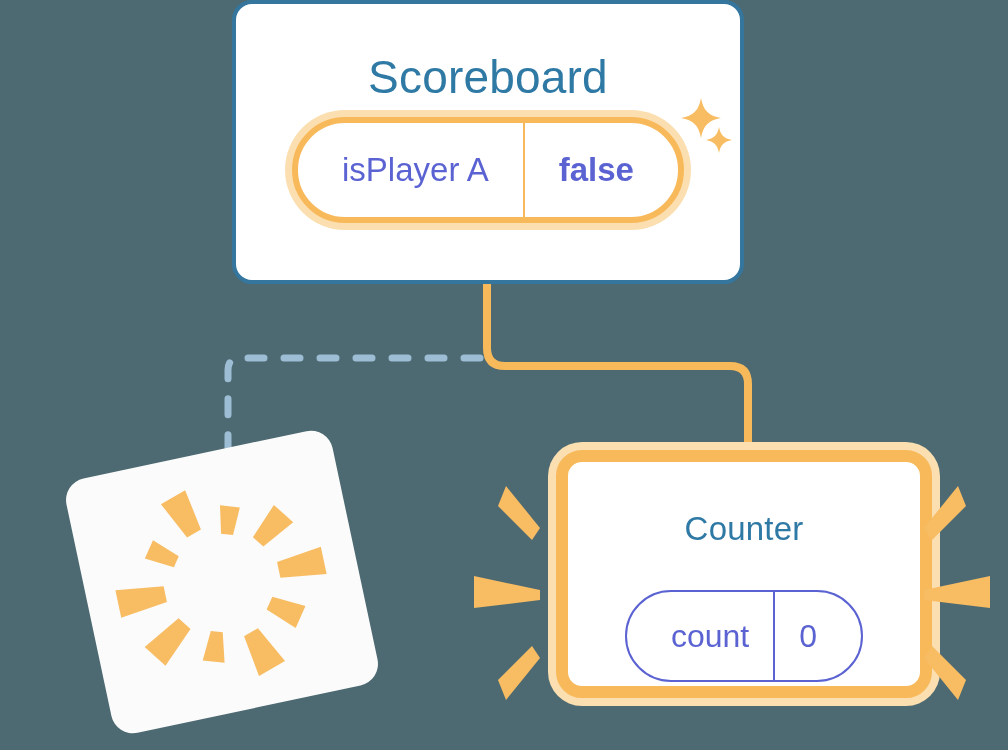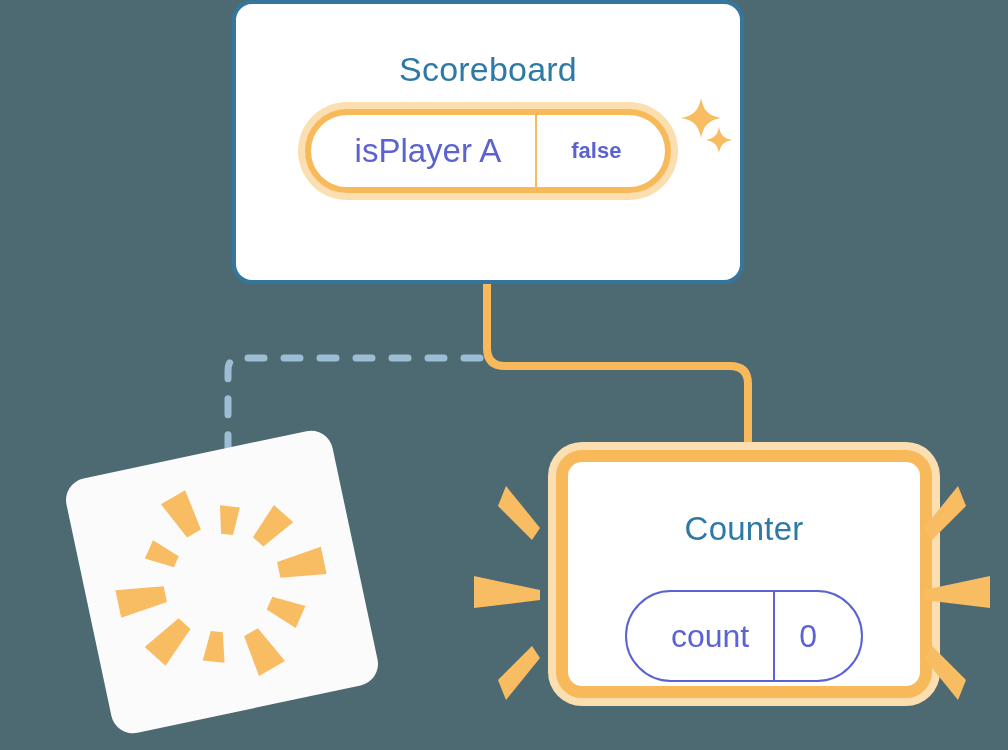--- a/index.html
+++ b/index.html
@@ -47,38 +47,38 @@
     width: 512px;
     height: 284px;
     border: 4px solid #35769f;
     border-radius: 20px;
     z-index: 3;
   }
 
   .card-title {
     text-align: center;
     color: #2f79a5;
-    font-size: 34px;
+    font-size: 46px;
     font-weight: 400;
     letter-spacing: 0.2px;
   }
   #scoreboard-card .card-title {
     margin-top: 46px;
   }
 
   
   .pill-wrap {
     display: flex;
     justify-content: center;
   }
   #scoreboard-pill {
-    margin-top: 20px;
+    margin-top: 13px;
     display: inline-flex;
     align-items: stretch;
-    height: 84px;
+    height: 106px;
     border-radius: 53px;
     background: #ffffff;
     border: 6px solid #f8b95b;
     box-shadow: 0 0 0 7px #fbdfb0;
     box-sizing: border-box;
     position: relative;
   }
   #scoreboard-pill .pill-key {
     display: flex;
     align-items: center;
@@ -94,21 +94,21 @@
     background: #f8b95b;
     align-self: stretch;
     margin: 0;
   }
   #scoreboard-pill .pill-val {
     display: flex;
     align-items: center;
     justify-content: center;
     padding: 0 44px 0 34px;
     color: #5b63d3;
-    font-size: 22px;
+    font-size: 33px;
     font-weight: 700;
     white-space: nowrap;
   }
 
   
   .sparkle {
     position: absolute;
     z-index: 4;
     pointer-events: none;
   }

